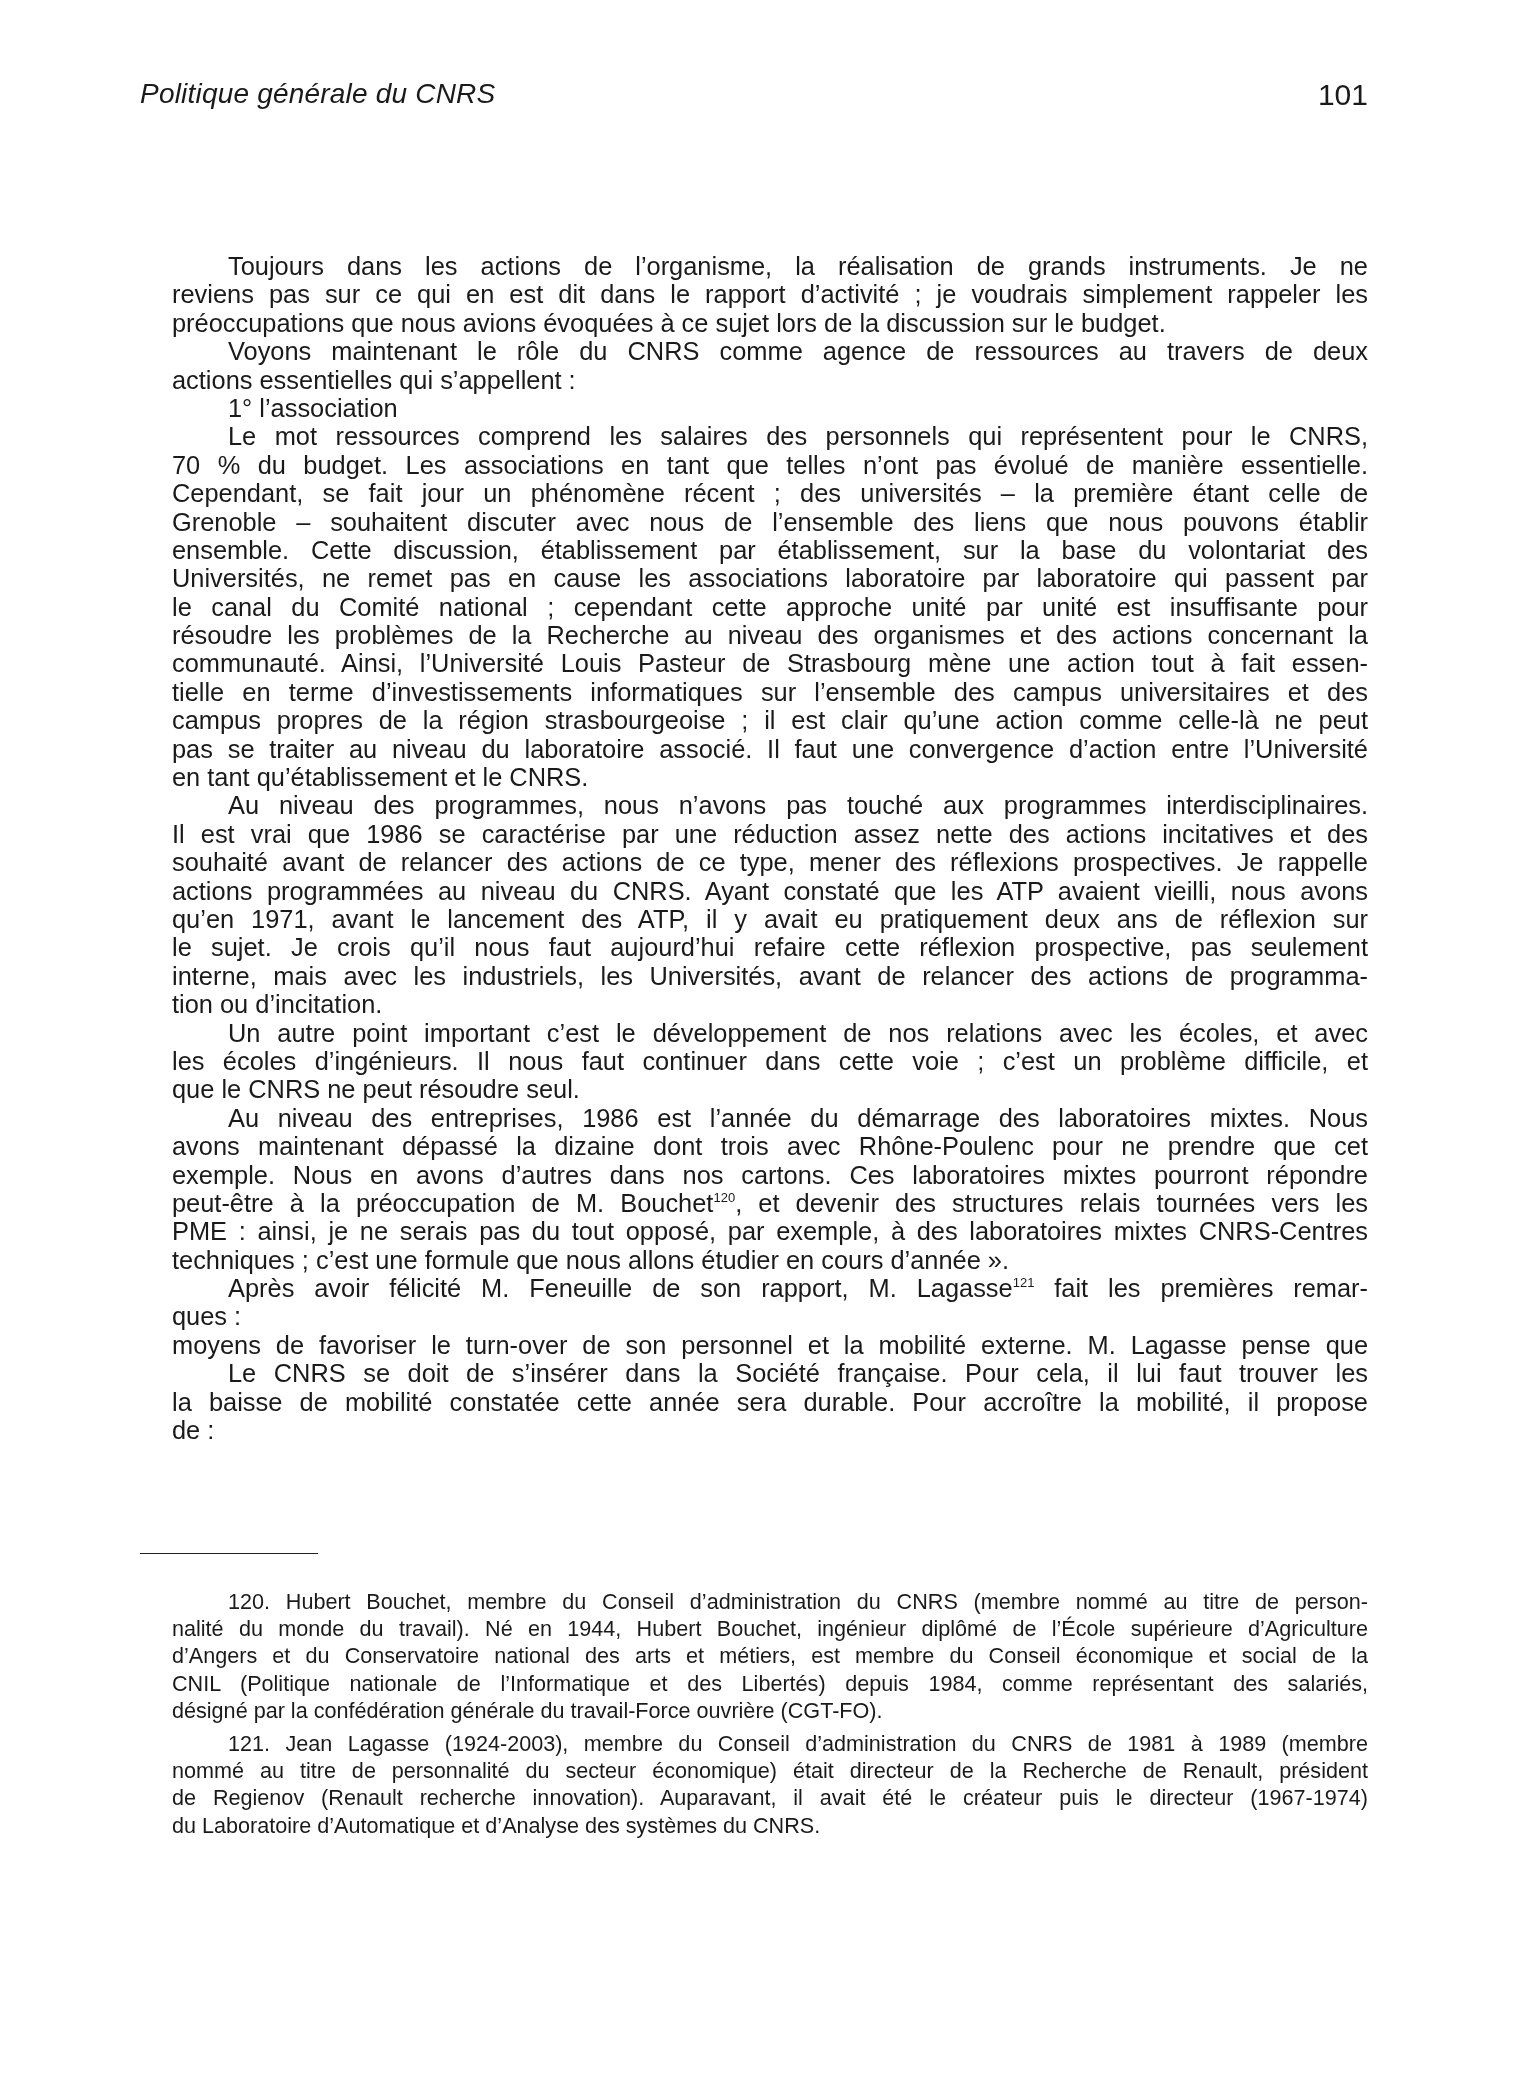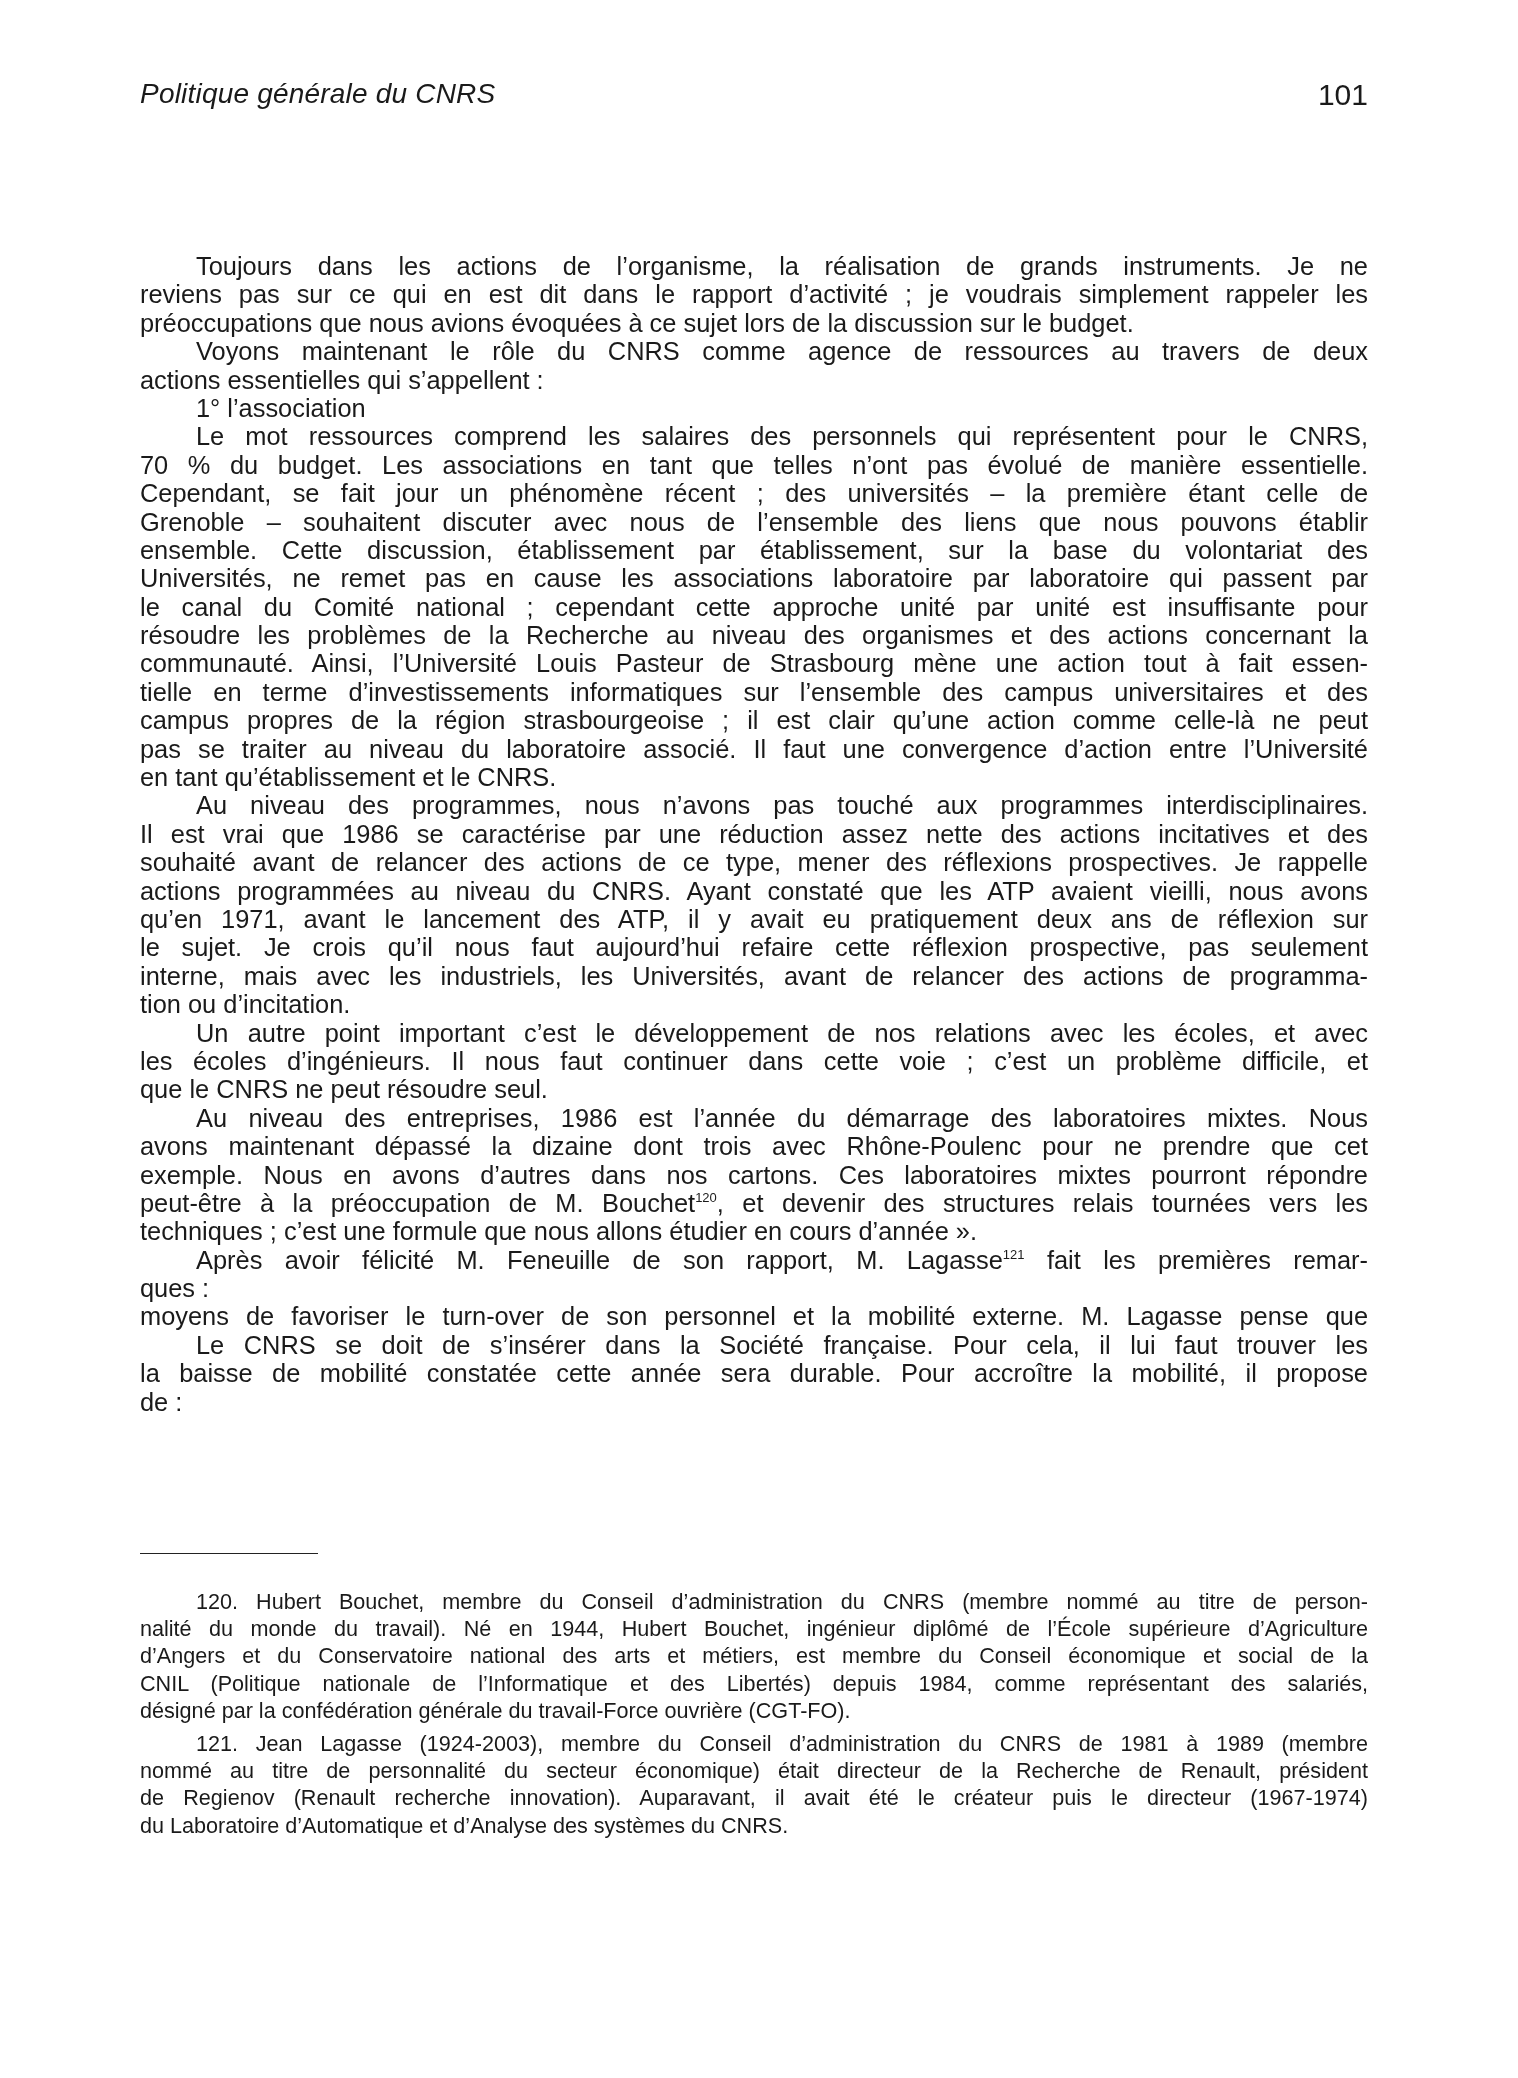--- a/index.html
+++ b/index.html
@@ -8,21 +8,21 @@
     .running-head {
       position: absolute; top: 78px; left: 0; width: 1228px; height: 44px;
       font-family: Liberation Sans, sans-serif; font-size: 28px;
     }
     .running-title { position: absolute; left: 0; top: 0; font-style: italic; font-weight: normal; letter-spacing: 0.2px; }
     .page-number { position: absolute; right: 0; top: 0; font-size: 30px; }
     .body-text {
       position: absolute; top: 252px; left: 0; width: 1228px;
       font-family: "Liberation Sans", sans-serif; font-size: 25.4px; line-height: 28.4px;
     }
-    .line { display: block; white-space: nowrap; text-align-last: justify; text-align: justify; height: 28.4px; }
+    .line { display: block; white-space: nowrap; text-align-last: justify; text-align: justify; height: 28.4px; margin-left: 32px; }
     .line.last { text-align-last: left; }
     .line.indent { padding-left: 56px; }
     .line.list { padding-left: 56px; text-align-last: left; }
     sup { font-size: 13px; line-height: 0; vertical-align: 10px; }
     .footnote-rule {
       position: absolute; top: 1553px; left: 0; width: 178px; height: 0; border-top: 1.5px solid #222;
     }
     .footnotes {
       position: absolute; top: 1588px; left: 0; width: 1228px;
       font-family: Liberation Sans, sans-serif; font-size: 21.6px; line-height: 27.2px;
@@ -67,20 +67,21 @@
       <div class="line"><span>le sujet. Je crois qu’il nous faut aujourd’hui refaire cette réflexion prospective, pas seulement</span></div>
       <div class="line"><span>interne, mais avec les industriels, les Universités, avant de relancer des actions de programma-</span></div>
       <div class="line last"><span>tion ou d’incitation.</span></div>
       <div class="line indent"><span>Un autre point important c’est le développement de nos relations avec les écoles, et avec</span></div>
       <div class="line"><span>les écoles d’ingénieurs. Il nous faut continuer dans cette voie ; c’est un problème difficile, et</span></div>
       <div class="line last"><span>que le CNRS ne peut résoudre seul.</span></div>
       <div class="line indent"><span>Au niveau des entreprises, 1986 est l’année du démarrage des laboratoires mixtes. Nous</span></div>
       <div class="line"><span>avons maintenant dépassé la dizaine dont trois avec Rhône-Poulenc pour ne prendre que cet</span></div>
       <div class="line"><span>exemple. Nous en avons d’autres dans nos cartons. Ces laboratoires mixtes pourront répondre</span></div>
       <div class="line"><span>peut-être à la préoccupation de M. Bouchet</span><sup>120</sup><span>, et devenir des structures relais tournées vers les</span></div>
+      <div class="line"><span>PME : ainsi, je ne serais pas du tout opposé, par exemple, à des laboratoires mixtes CNRS-Centres</span></div>
       <div class="line last"><span>techniques ; c’est une formule que nous allons étudier en cours d’année ».</span></div>
       <div class="line indent"><span>Après avoir félicité M. Feneuille de son rapport, M. Lagasse</span><sup>121</sup><span> fait les premières remar-</span></div>
       <div class="line last"><span>ques :</span></div>
       <div class="line"><span>moyens de favoriser le turn-over de son personnel et la mobilité externe. M. Lagasse pense que</span></div>
       <div class="line indent"><span>Le CNRS se doit de s’insérer dans la Société française. Pour cela, il lui faut trouver les</span></div>
       <div class="line"><span>la baisse de mobilité constatée cette année sera durable. Pour accroître la mobilité, il propose</span></div>
       <div class="line last"><span>de :</span></div>
     </div>
 
   <div class="footnote-rule"></div>

